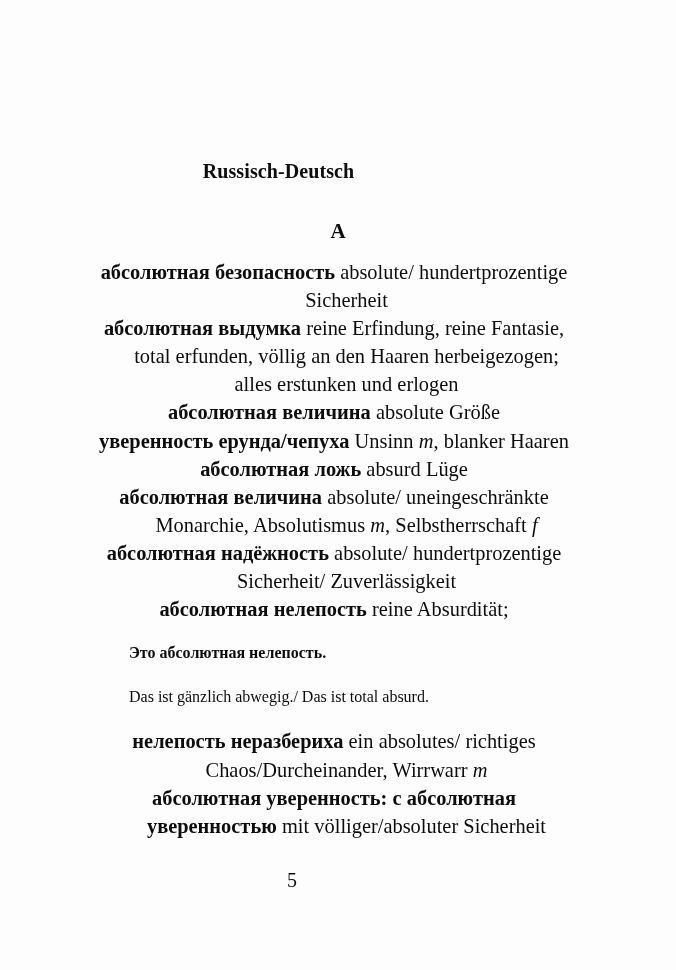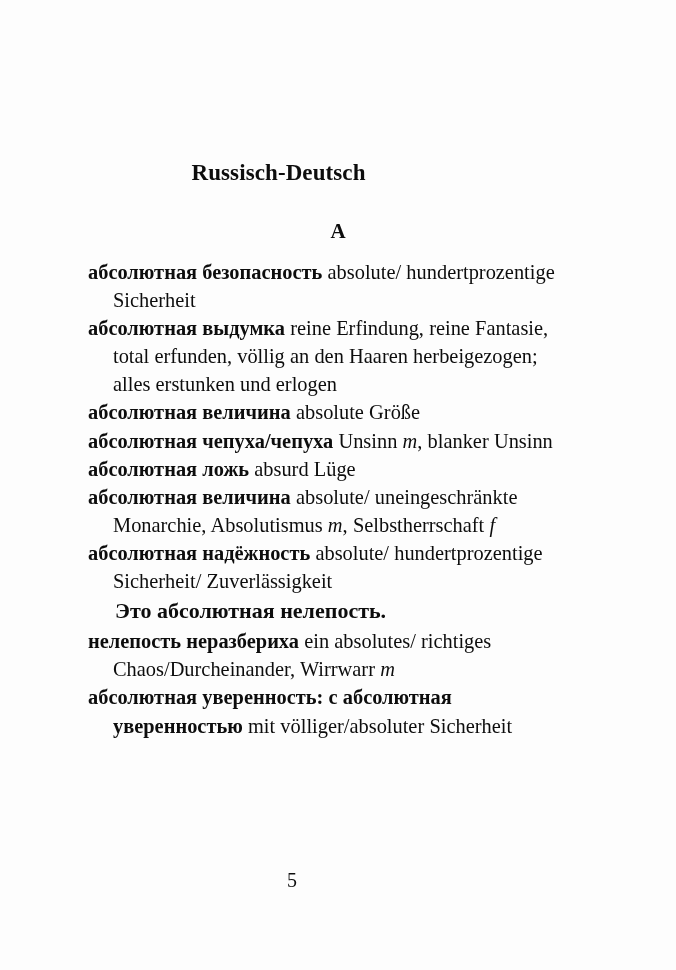--- a/index.html
+++ b/index.html
@@ -26,21 +26,21 @@
     box-sizing: border-box;
   }
 
   
   .page-title {
     position: absolute;
     left: 0;
     top: 143px;
     width: 557px;
     text-align: center;
-    font-size: 23px;
+    font-size: 20px;
     font-weight: bold;
     letter-spacing: 0.1px;
     line-height: 30px;
   }
 
   
   .section-letter {
     position: absolute;
     left: 0;
     top: 219px;
@@ -57,42 +57,42 @@
     left: 88px;
     top: 258px;
     width: 492px;
   }
 
   .entry {
     font-size: 20.4px;
     line-height: 28.1px;
     text-indent: -25px;
     padding-left: 25px;
-    text-align: left;
+    text-align: center;
     margin: 0;
     word-spacing: 0.1px;
   }
 
   .entry .hw {
     font-weight: bold;
   }
 
   .entry .tr {
     font-weight: normal;
   }
 
   .entry .gender {
     font-style: italic;
   }
 
   
   .example {
-    font-size: 22px;
+    font-size: 16px;
     line-height: 28.1px;
-    margin: 2px;
+    margin: 16px;
     padding-left: 25px;
     text-indent: 0;
   }
   .example .ru {
     font-weight: bold;
   }
   .example .de {
     font-weight: normal;
   }
 
@@ -126,37 +126,43 @@
 
     <p class="entry">
       <span class="hw">абсолютная выдумка</span><span class="tr"> reine Erfindung, reine Fantasie, total erfunden, völlig an den Haaren herbeigezogen; alles erstunken und erlogen</span>
     </p>
 
     <p class="entry">
       <span class="hw">абсолютная величина</span><span class="tr"> absolute Größe</span>
     </p>
 
     <p class="entry">
-      <span class="hw">абсолютная чепуха/чепуха</span><span class="tr"> Unsinn </span><span class="gender">m</span><span class="tr">, blanker Unsinn</span>
+      <span class="hw">уверенность ерунда/чепуха</span><span class="tr"> Unsinn </span><span class="gender">m</span><span class="tr">, blanker Haaren</span>
     </p>
 
     <p class="entry">
       <span class="hw">абсолютная ложь</span><span class="tr"> absurd Lüge</span>
     </p>
 
     <p class="entry">
       <span class="hw">абсолютная величина</span><span class="tr"> absolute/ uneingeschränkte Monarchie, Absolutismus </span><span class="gender">m</span><span class="tr">, Selbstherrschaft </span><span class="gender">f</span>
     </p>
 
     <p class="entry">
       <span class="hw">абсолютная надёжность</span><span class="tr"> absolute/ hundertprozentige Sicherheit/ Zuverlässigkeit</span>
     </p>
 
+    <p class="entry">
+      <span class="hw">абсолютная нелепость</span><span class="tr"> reine Absurdität;</span>
+    </p>
     <p class="example">
       <span class="ru">Это абсолютная нелепость.</span>
+    </p>
+    <p class="example">
+      <span class="de">Das ist gänzlich abwegig./ Das ist total absurd.</span>
     </p>
 
     <p class="entry">
       <span class="hw">нелепость неразбериха</span><span class="tr"> ein absolutes/ richtiges Chaos/Durcheinander, Wirrwarr </span><span class="gender">m</span>
     </p>
 
 
     <p class="entry">
       <span class="hw">абсолютная уверенность: с абсолютная уверенностью</span><span class="tr"> mit völliger/absoluter Sicherheit</span>
     </p>

